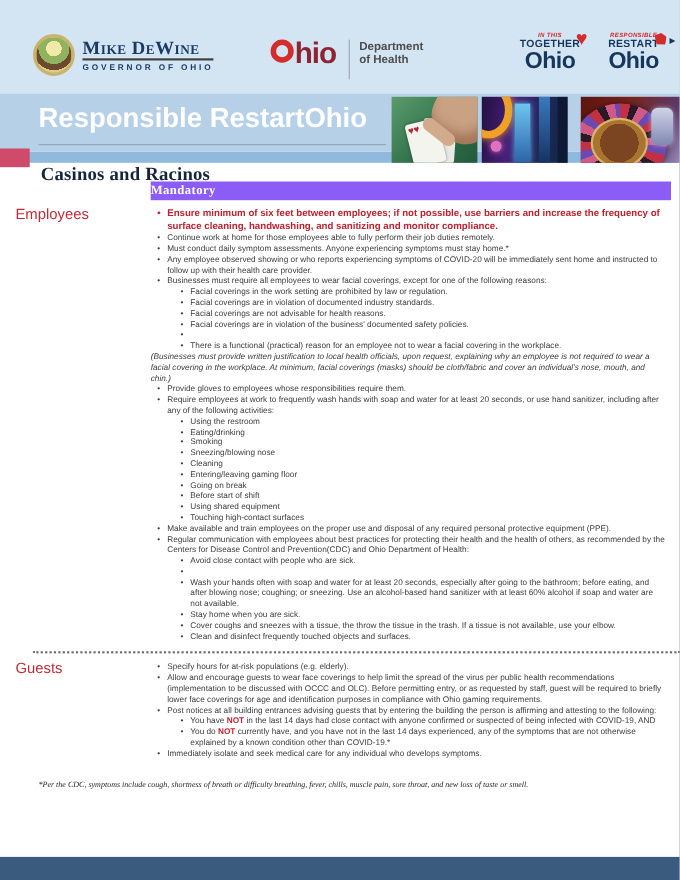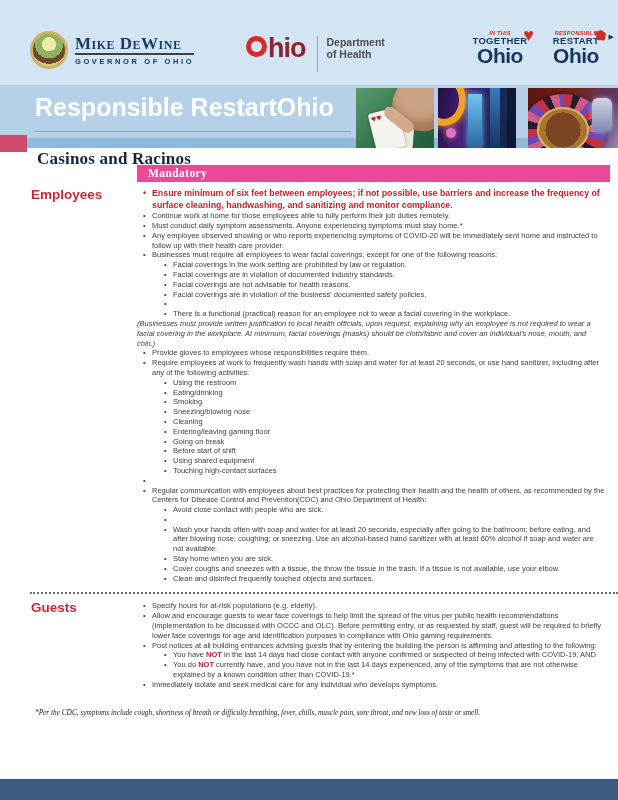--- a/index.html
+++ b/index.html
@@ -59,25 +59,25 @@
            background:repeating-conic-gradient(#c23046 0 14deg, #2a1a28 14deg 26deg, #d05a86 26deg 40deg, #6a4ab0 40deg 52deg);
            box-shadow:0 0 6px rgba(0,0,0,.5);}
   .wheel-in { position:absolute; left:9px; top:19px; width:52px; height:46px; border-radius:50%;
               background:radial-gradient(circle,#7a4520 0 55%, #a8742e 55% 75%, #5c3418 75%); border:2px solid #d8b56a;}
   .hub { position:absolute; right:6px; top:10px; width:20px; height:34px; border-radius:6px;
          background:linear-gradient(#cfd4e8,#8088b0); box-shadow:0 0 5px rgba(255,255,255,.5);}
   .strip { height:10px; background:#8fbade; }
 
   
   .content { padding-top:17px; }
-  .mandatory-bar { margin-left:137px; margin-right:8px; height:17px; background:#ec4899; color:#ffffff;
+  .mandatory-bar { margin-left:137px; margin-right:8px; height:17px; background:#8b5cf6; color:#ffffff;
                    font-family:"Liberation Serif", serif; font-weight:bold; font-size:11.5px; line-height:17px;
-                   padding-left:11px; letter-spacing:.4px; }
+                   letter-spacing:.4px; }
   .section { display:flex; margin-top:6px; }
-  .sec-label { width:137px; flex:none; padding-left:31px; color:#c32b38; font-weight:bold; font-size:13.5px; line-height:13px;}
+  .sec-label { width:137px; flex:none; padding-left:14px; color:#c32b38; font-weight:normal; font-size:13.5px; line-height:13px;}
   .list { flex:1; padding-right:12px; }
   .li { display:flex; font-size:7.5px; line-height:9.8px; color:#3d3d3d; }
   .blt { flex:none; width:9px; }
   .lvl1 { margin-left:6px; }
   .lvl2 { margin-left:27px; }
   .note { font-style:italic; margin-left:0; }
   .lead { color:#c01f2f; font-weight:bold; font-size:8.8px; line-height:11.6px; }
   .emph { color:#c01f2f; font-weight:bold; }
   .dotted { margin:9px 0 7px 30px; border-top:2px dotted #6f6f6f; height:0; }
   .footnote { margin:18px 10px 0 35px; font-family:"Liberation Serif", serif; font-style:italic;
@@ -249,20 +249,21 @@
           <div class="li lvl2">
             <span class="blt">•</span>
             <span class="txt">Using shared equipment</span>
           </div>
           <div class="li lvl2">
             <span class="blt">•</span>
             <span class="txt">Touching high-contact surfaces</span>
           </div>
           <div class="li lvl1">
             <span class="blt">•</span>
+            <span class="txt">Make available and train employees on the proper use and disposal of any required personal protective equipment (PPE).</span>
           </div>
           <div class="li lvl1">
             <span class="blt">•</span>
             <span class="txt">Regular communication with employees about best practices for protecting their health and the health of others, as recommended by the Centers for Disease Control and Prevention(CDC) and Ohio Department of Health:</span>
           </div>
           <div class="li lvl2">
             <span class="blt">•</span>
             <span class="txt">Avoid close contact with people who are sick.</span>
           </div>
           <div class="li lvl2">

